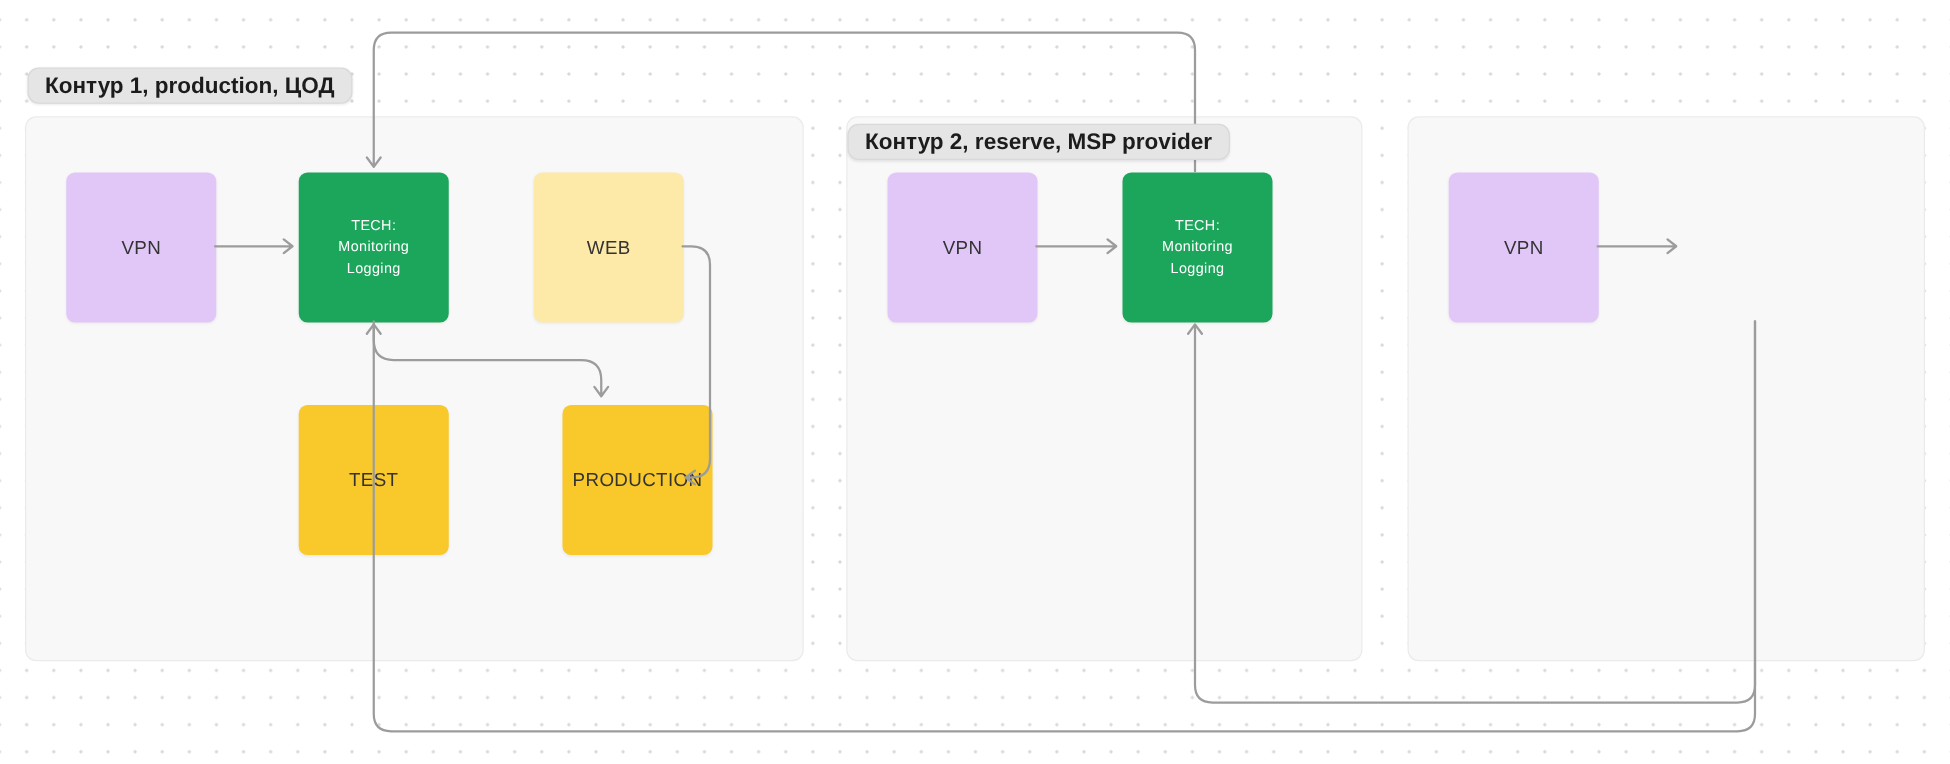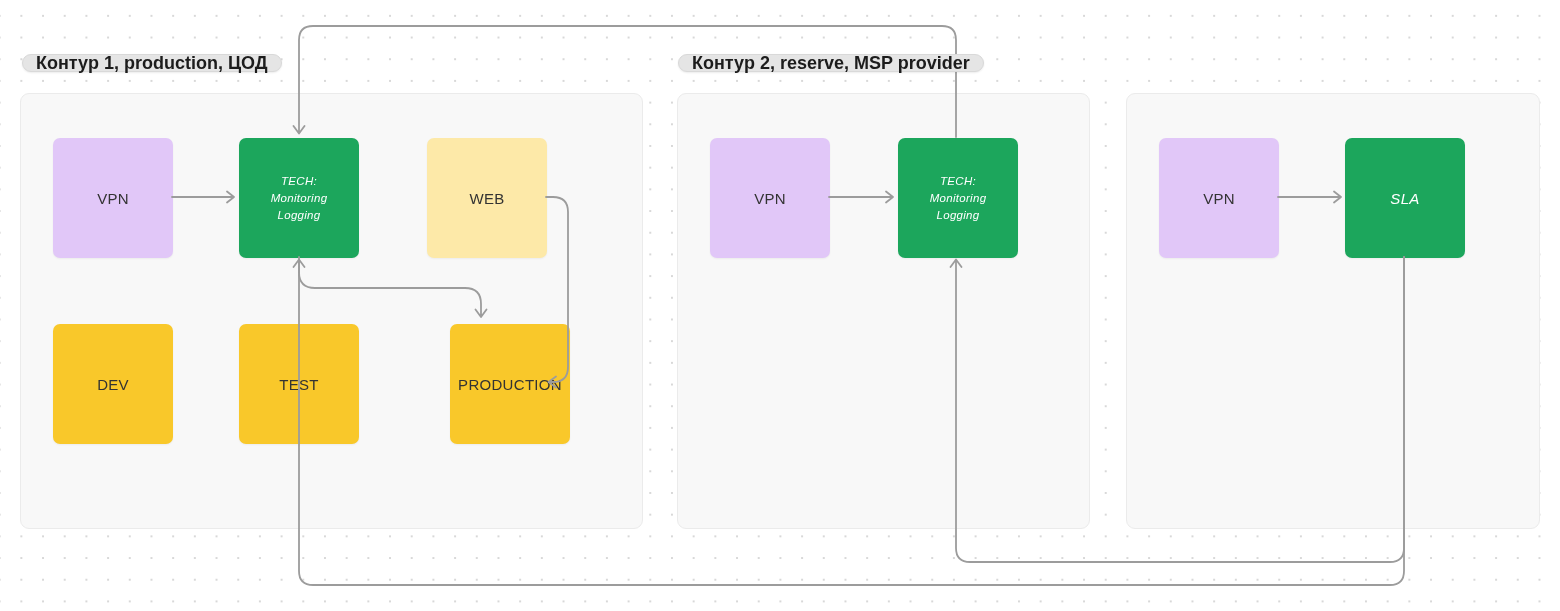--- a/index.html
+++ b/index.html
@@ -44,66 +44,63 @@
     box-shadow:0 1px 2px rgba(0,0,0,0.05);
     text-align:center;
   }
   .node .node-label{
     font-size:15px;letter-spacing:0.3px;color:var(--node-text);
   }
   .node.purple{background:var(--purple);}
   .node.yellow{background:var(--yellow);}
   .node.light-yellow{background:var(--light-yellow);text-align:center;}
   .node.green{background:var(--green);}
-  .node.green .node-label,.node.green .node-line{color:#ffffff;font-style:italic;}
+  .node.green .node-label,.node.green .node-line{color:#ffffff;}
   .node .node-line{
     font-size:11.5px;line-height:17px;letter-spacing:0.3px;color:#ffffff;display:block;
   }
   .wires{
     position:absolute;left:0;top:0;width:1560px;height:611px;
     pointer-events:none;
   }
   .wires path{
     fill:none;stroke:var(--connector);stroke-width:1.8;
     stroke-linecap:round;stroke-linejoin:round;
   }
   .pill{
-    position:absolute;top:54px;height:18px;
+    position:absolute;top:54px;height:29px;
     display:inline-flex;align-items:center;
     padding:0 13px;
     background:var(--pill-bg);
     border:1px solid var(--pill-border);
     border-radius:9px;
     box-shadow:0 1px 2px rgba(0,0,0,0.08);
     font-size:18px;font-weight:700;color:var(--pill-text);
     white-space:nowrap;
   }
   .pill.l1{left:22px;}
-  .pill.l2{left:678px;}
+  .pill.l2{left:678px;margin-top:45px;}
   .pill.l3{left:1127px;}
 </style>
 </head>
 <body>
 
 <div class="canvas">
 
   <section class="panel p1">
     <div class="node purple" style="left:32px;top:44px">
       <span class="node-label">VPN</span>
     </div>
     <div class="node green" style="left:218px;top:44px">
       <span class="node-line">TECH:</span>
       <span class="node-line">Monitoring</span>
       <span class="node-line">Logging</span>
     </div>
     <div class="node light-yellow" style="left:406px;top:44px">
       <span class="node-label">WEB</span>
-    </div>
-    <div class="node yellow" style="left:32px;top:230px">
-      <span class="node-label">DEV</span>
     </div>
     <div class="node yellow" style="left:218px;top:230px">
       <span class="node-label">TEST</span>
     </div>
     <div class="node yellow" style="left:429px;top:230px">
       <span class="node-label">PRODUCTION</span>
     </div>
   </section>
 
   <section class="panel p2">
@@ -113,23 +110,20 @@
     <div class="node green" style="left:220px;top:44px">
       <span class="node-line">TECH:</span>
       <span class="node-line">Monitoring</span>
       <span class="node-line">Logging</span>
     </div>
   </section>
 
   <section class="panel p3">
     <div class="node purple" style="left:32px;top:44px">
       <span class="node-label">VPN</span>
-    </div>
-    <div class="node green" style="left:218px;top:44px">
-      <span class="node-label">SLA</span>
     </div>
   </section>
 
   <svg class="wires" viewBox="0 0 1560 611" xmlns="http://www.w3.org/2000/svg">
 
     <path d="M172 197 L232 197 M227 191.5 L234 197 L227 202.5"></path>
 
     <path d="M829 197 L891 197 M886 191.5 L893 197 L886 202.5"></path>
 
     <path d="M1278 197 L1339 197 M1334 191.5 L1341 197 L1334 202.5"></path>

